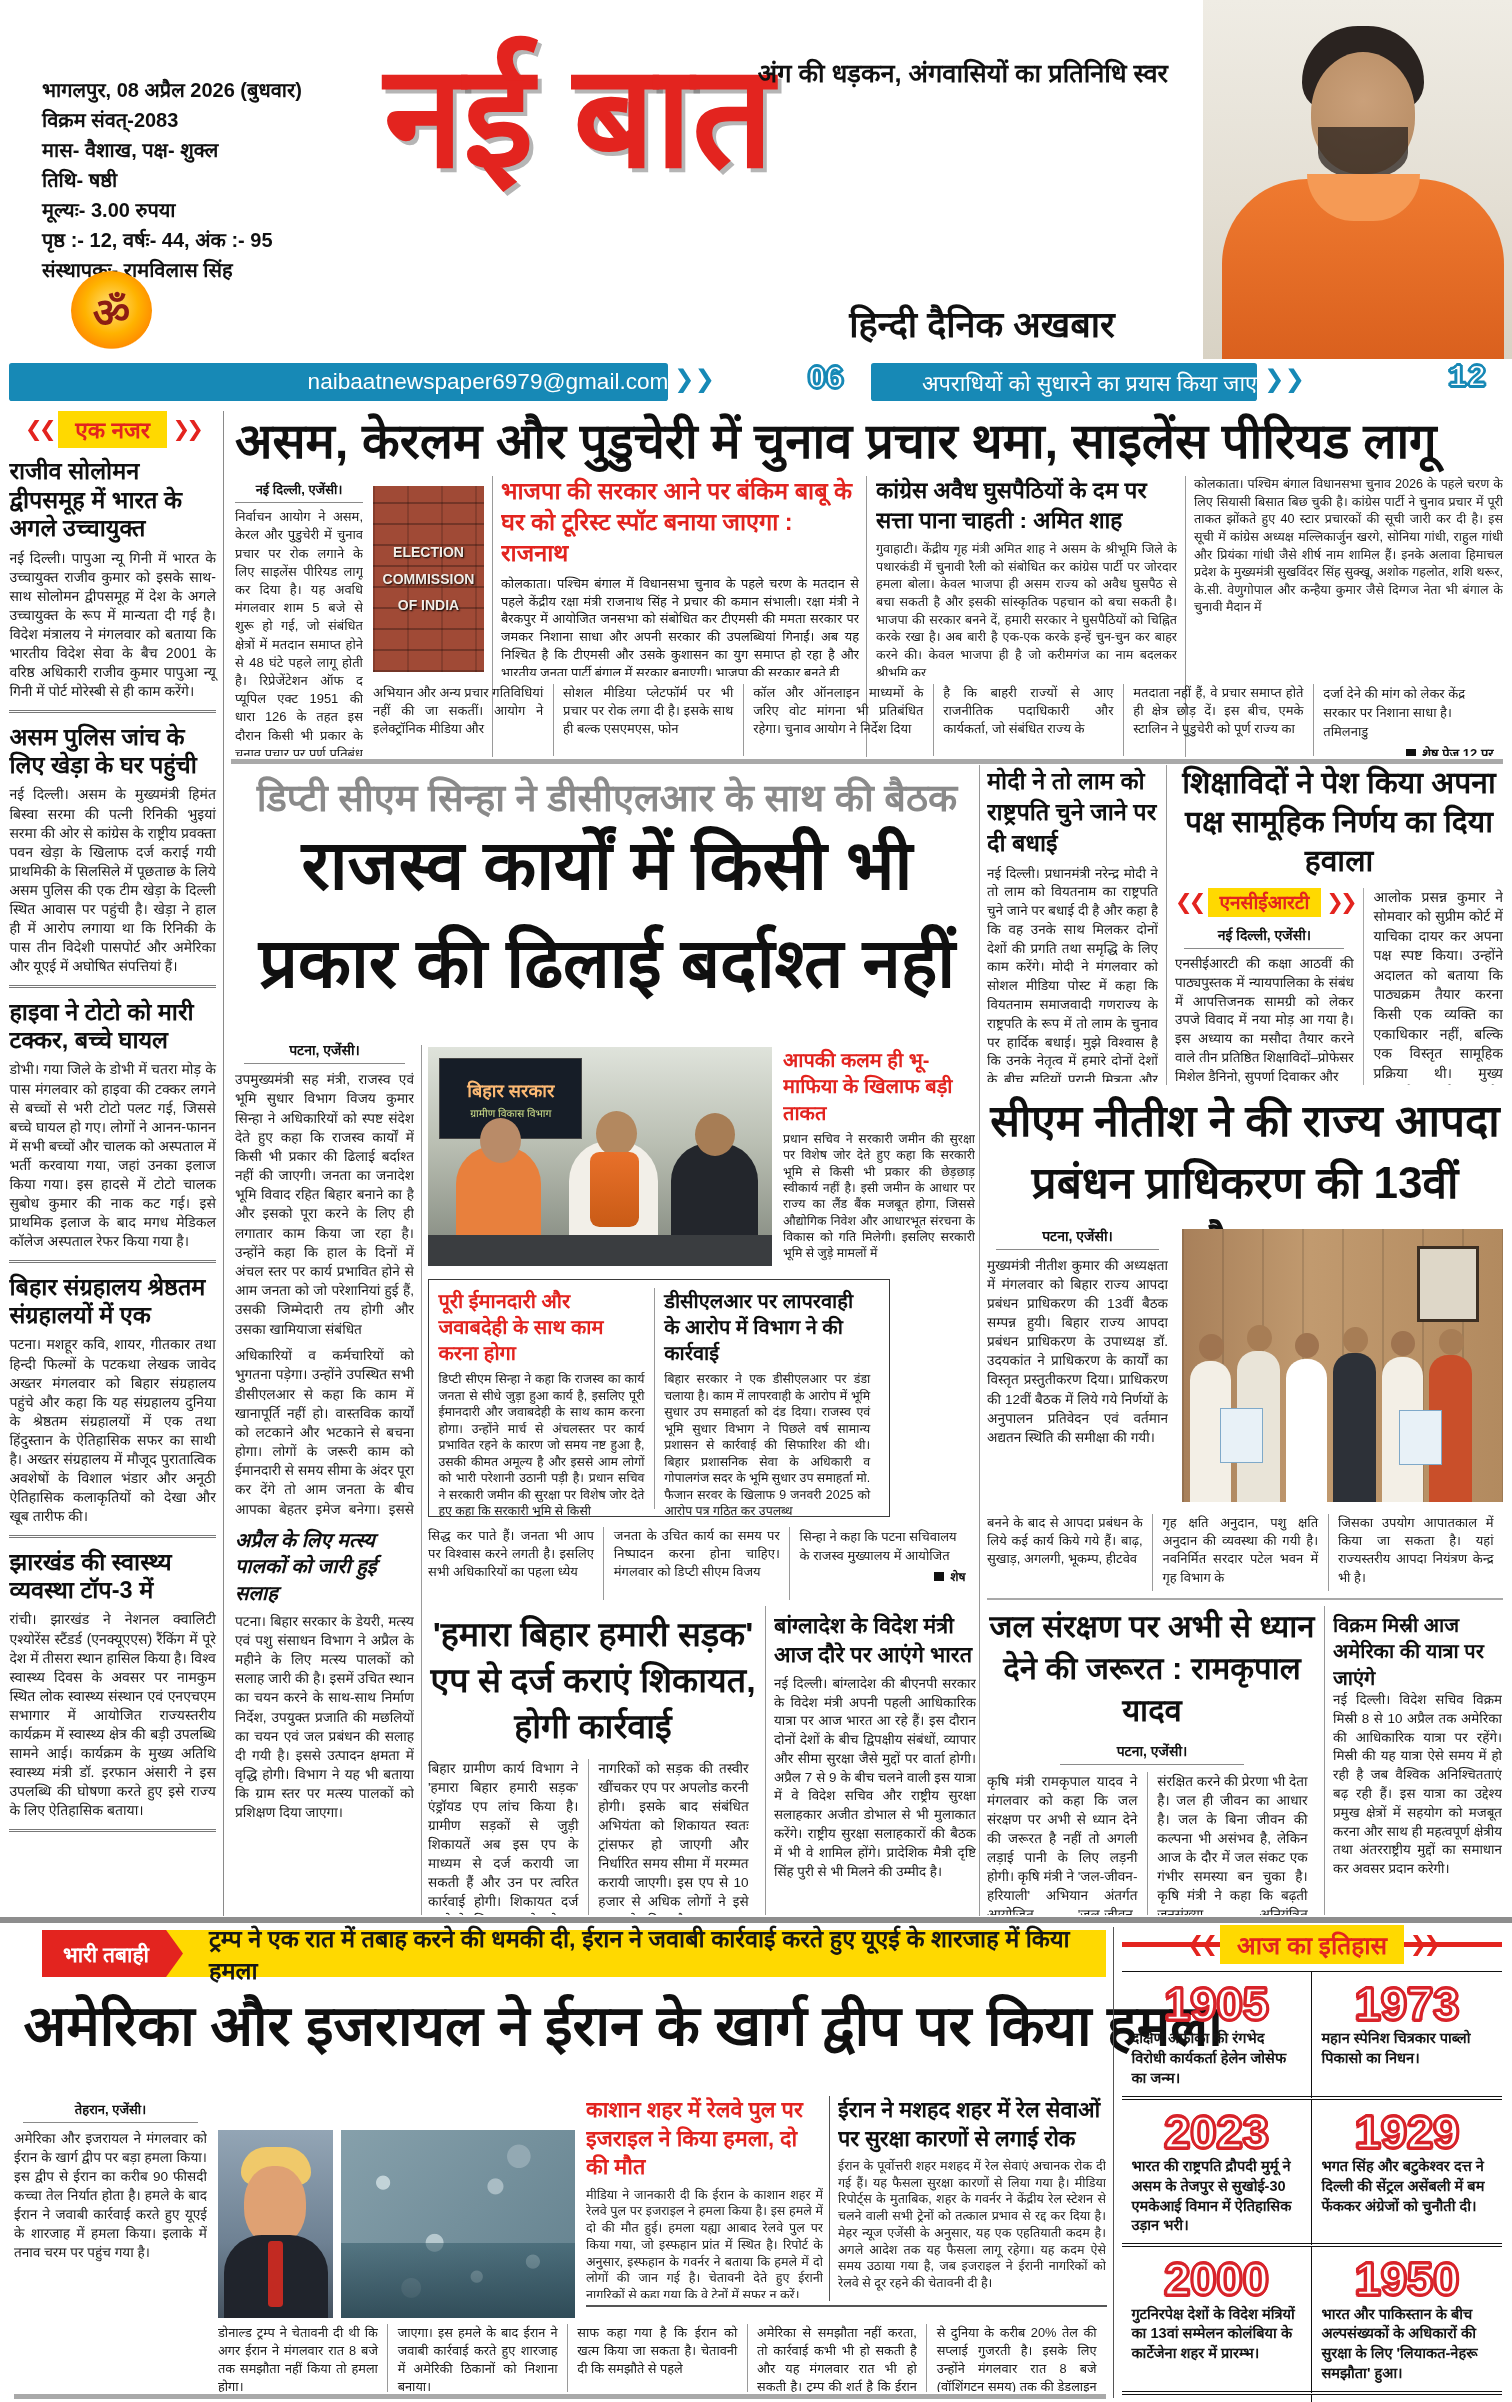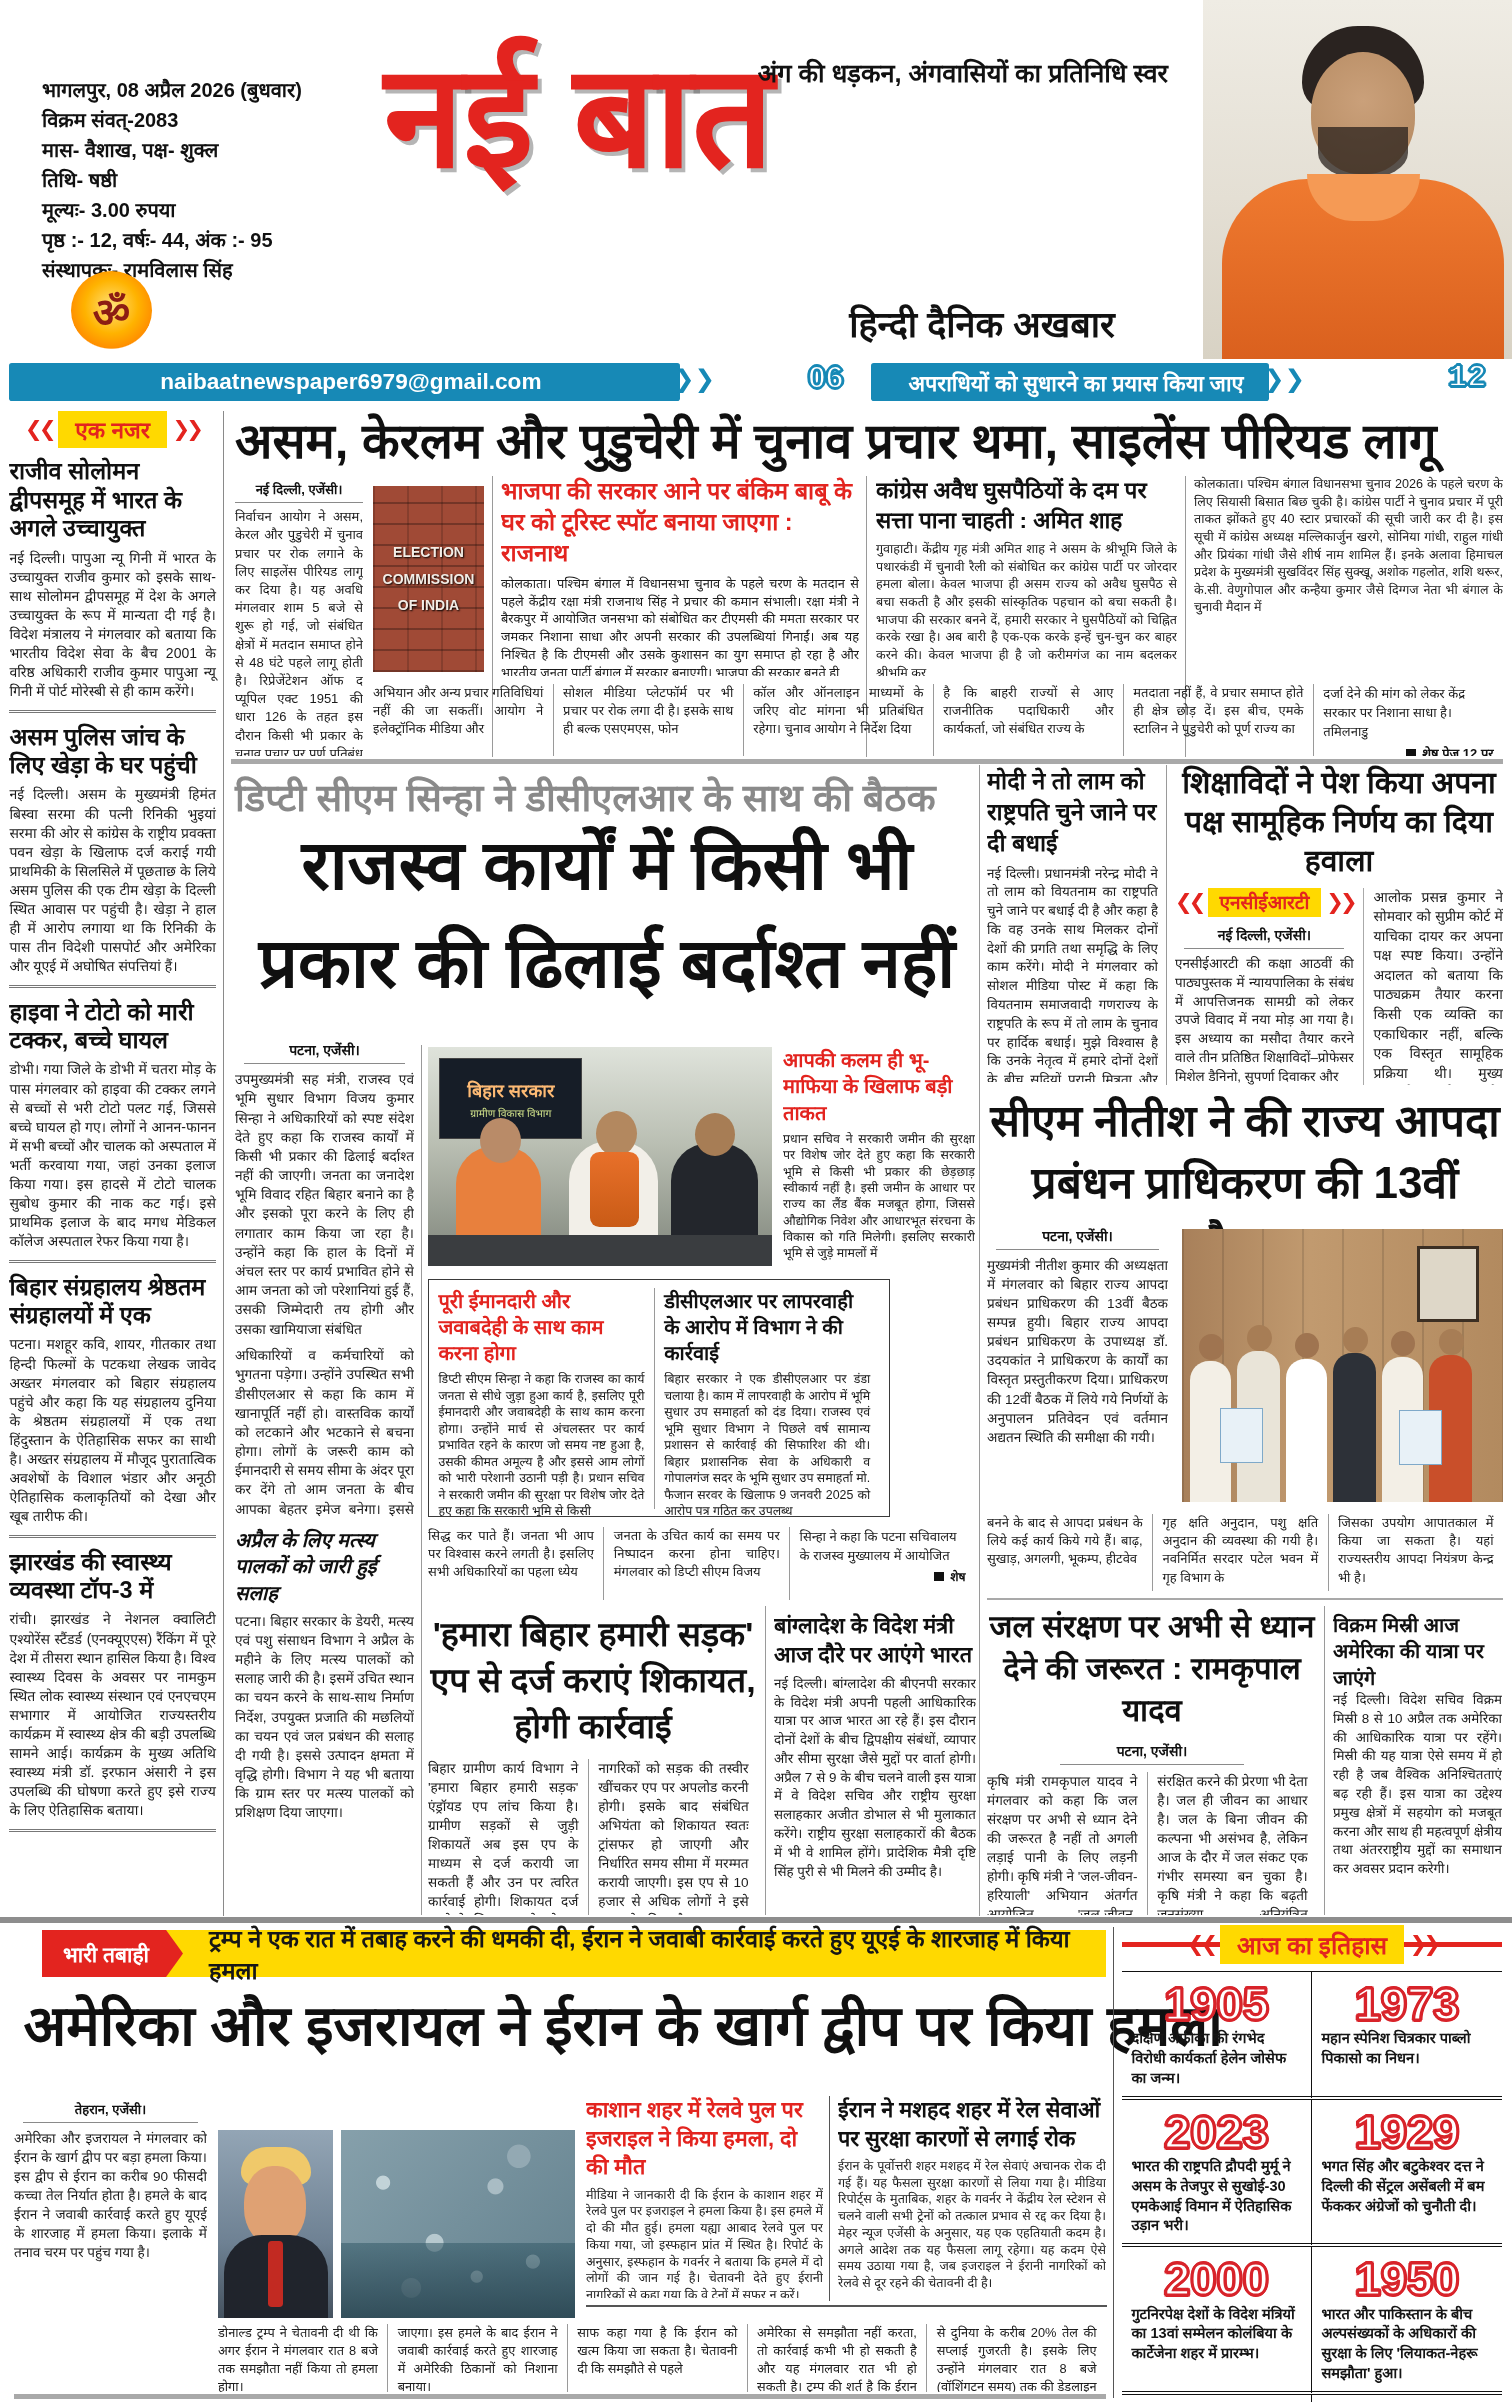--- a/index.html
+++ b/index.html
@@ -8,30 +8,30 @@
   .b{font-weight:bold;}
   .body{font-size:14px;line-height:1.4;text-align:justify;color:#1b1b1b;}
   .small{font-size:13px;}
   .dl{font-weight:800;text-align:center;font-size:16px;padding:1.9px 7.5px 3.8px;border-bottom:1.4px solid #8a8a8a;margin:0 9.4px 6.6px;color:#111;}
   .jump{display:flex;justify-content:flex-end;align-items:center;gap:6.6px;font-weight:800;font-size:13px;color:#111;margin-top:2.8px;}
   .sq{width:9.4px;height:9.4px;background:#111;display:inline-block;flex:0 0 auto;}
   .vr{position:absolute;width:0.9px;background:#9a9a9a;}
   .hrg{position:absolute;background:#a9a9a9;}
   .head-black{color:#101010;font-weight:800;line-height:1.32;}
   .head-red{color:#e3241f;font-weight:800;line-height:1.32;}
-  .kicker{color:#8a8a8a;font-weight:800;}
+  .kicker{color:#8a8a8a;font-weight:800;text-align:center;}
   .cols{display:flex;}
   .cols>div{flex:1;padding:0 9.4px;border-left:0.9px solid #9a9a9a;}
   .cols>div:first-child{border-left:none;padding-left:0;}
   .badge-row{display:flex;align-items:center;justify-content:center;gap:5.6px;}
   .chev{color:#e3241f;font-weight:900;font-size:21px;letter-spacing:-3.8px;}
   .ybadge{background:#ffd900;color:#e3241f;font-weight:800;padding:2.8px 17px;font-size:22.6px;white-space:nowrap;}
   .ovh{overflow:hidden;}
   .photo{position:absolute;overflow:hidden;}
-  .strip-box{position:absolute;background:#1789b6;color:#fff;display:flex;align-items:center;justify-content:center;font-weight:700;border-radius:2.8px;padding-left:12px;}
+  .strip-box{position:absolute;background:#1789b6;color:#fff;display:flex;align-items:center;justify-content:flex-end;font-weight:400;border-radius:2.8px;}
   .strip-num{position:absolute;font-size:32px;font-weight:800;color:#fff;-webkit-text-stroke:1.9px #1789b6;text-shadow:-1.9px 0 #1789b6,1.9px 0 #1789b6,0 -1.9px #1789b6,0 1.9px #1789b6;}
   .year{font-size:47px;font-weight:800;color:#fff;-webkit-text-stroke:2.8px #d8232a;text-shadow:-1.9px 0 #d8232a,1.9px 0 #d8232a,0 -1.9px #d8232a,0 1.9px #d8232a;text-align:center;line-height:1.1;}
   .hist-cell{padding:5.6px 9.4px 7.5px;overflow:hidden;}
   .hist-text{font-size:14.6px;line-height:1.35;color:#151515;font-weight:600;text-align:left;}
   .sb-title{font-size:23.5px;font-weight:800;line-height:1.22;color:#101010;margin:9.4px 0 5.6px;}
   .sb-body{font-size:14px;line-height:1.36;text-align:justify;color:#1b1b1b;}
   .sb-sep{border-bottom:3.8px double #777;margin:9.4px 0 1.9px;}
   .masthead{color:#e3241f;font-weight:800;line-height:1;text-shadow:3.8px 3.8px 0 rgba(90,90,90,.45);}
 </style>
 </head>

